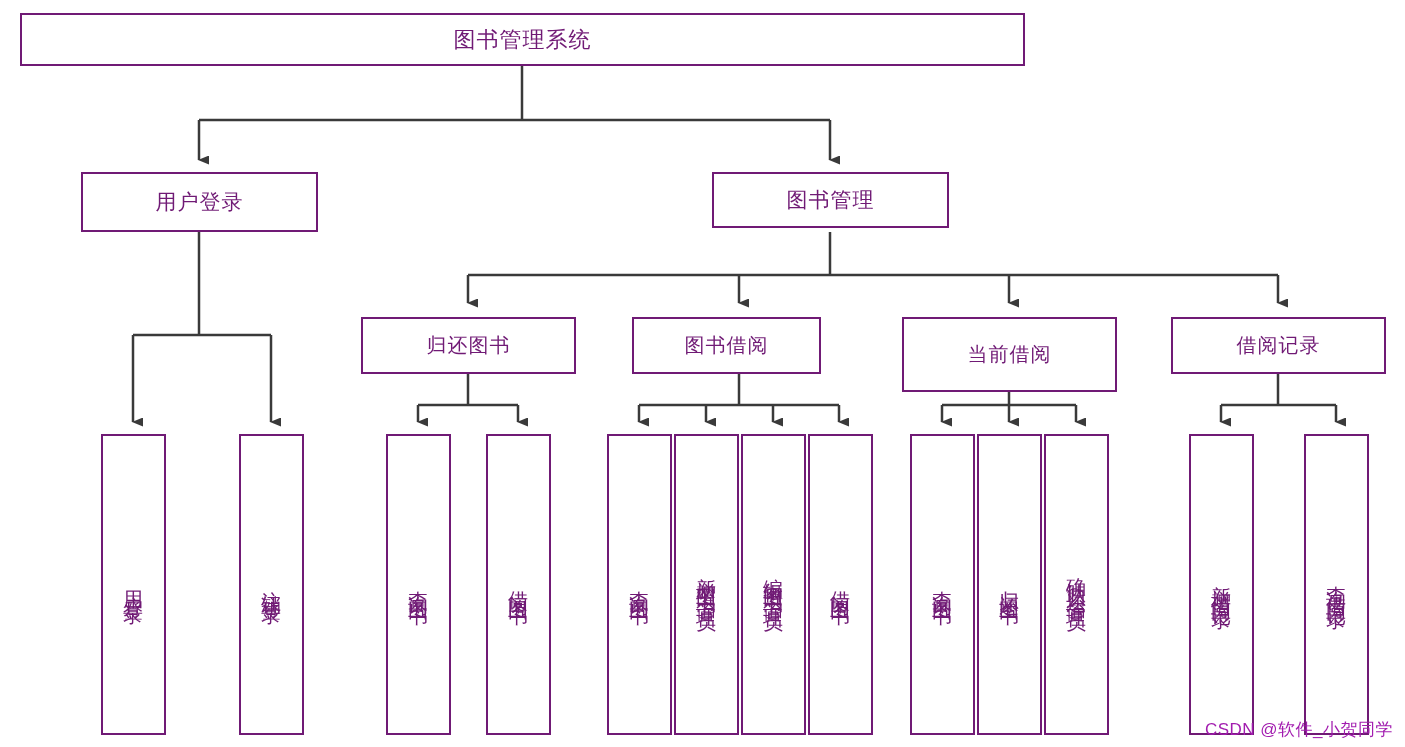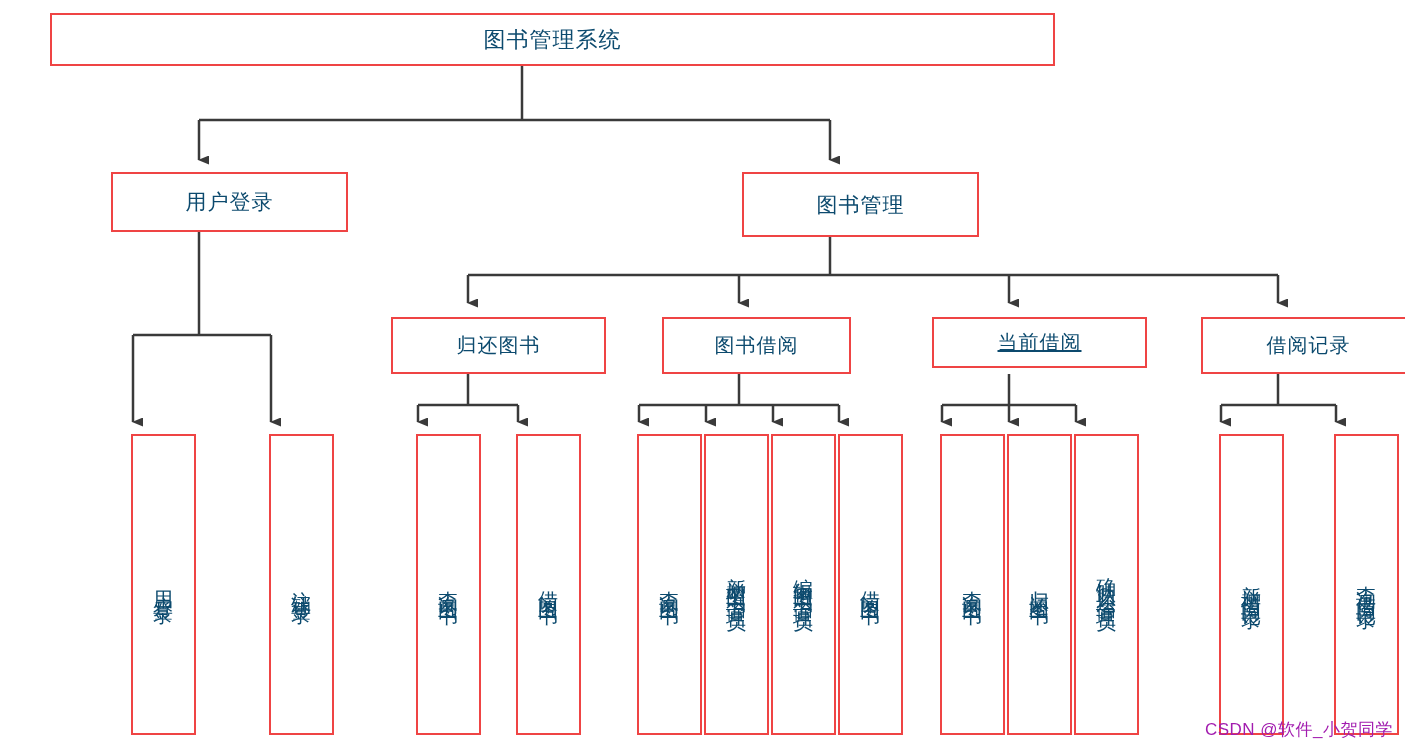--- a/index.html
+++ b/index.html
@@ -23,27 +23,26 @@
     left: 0;
     top: 0;
     width: 1405px;
     height: 747px;
     pointer-events: none;
   }
   .node {
     position: absolute;
     box-sizing: border-box;
     background: #ffffff;
-    border: 2px solid #ef4444;
+    border: 2px solid #701a75;
     display: flex;
     align-items: center;
     justify-content: center;
-    color: #0c4a6e;
+    color: #701a75;
     z-index: 2;
-    margin-left: 30px;
   }
   .node-root {
     font-size: 22px;
     letter-spacing: 1px;
   }
   .node-l1 {
     font-size: 21px;
     letter-spacing: 1px;
   }
   .node-l2 {
@@ -132,31 +131,31 @@
     </g>
   </svg>
 
   <div class="node node-root" style="left:20px; top:13px; width:1005px; height:53px;">
     <span>图书管理系统</span>
   </div>
 
   <div class="node node-l1" style="left:81px; top:172px; width:237px; height:60px;">
     <span>用户登录</span>
   </div>
-  <div class="node node-l1" style="left:712px; top:172px; width:237px; height:65px;">
+  <div class="node node-l1" style="left:712px; top:172px; width:237px; height:56px;">
     <span>图书管理</span>
   </div>
 
   <div class="node node-l2" style="left:361px; top:317px; width:215px; height:57px;">
     <span>归还图书</span>
   </div>
   <div class="node node-l2" style="left:632px; top:317px; width:189px; height:57px;">
     <span>图书借阅</span>
   </div>
-  <div class="node node-l2" style="left:902px; top:317px; width:215px; height:51px;text-decoration:underline;">
+  <div class="node node-l2" style="left:902px; top:317px; width:215px; height:75px;">
     <span>当前借阅</span>
   </div>
   <div class="node node-l2" style="left:1171px; top:317px; width:215px; height:57px;">
     <span>借阅记录</span>
   </div>
 
   <div class="node node-leaf" style="left:101px; top:434px; width:65px; height:301px;">
     <span class="vtext">用户登录</span>
   </div>
   <div class="node node-leaf" style="left:239px; top:434px; width:65px; height:301px;">

